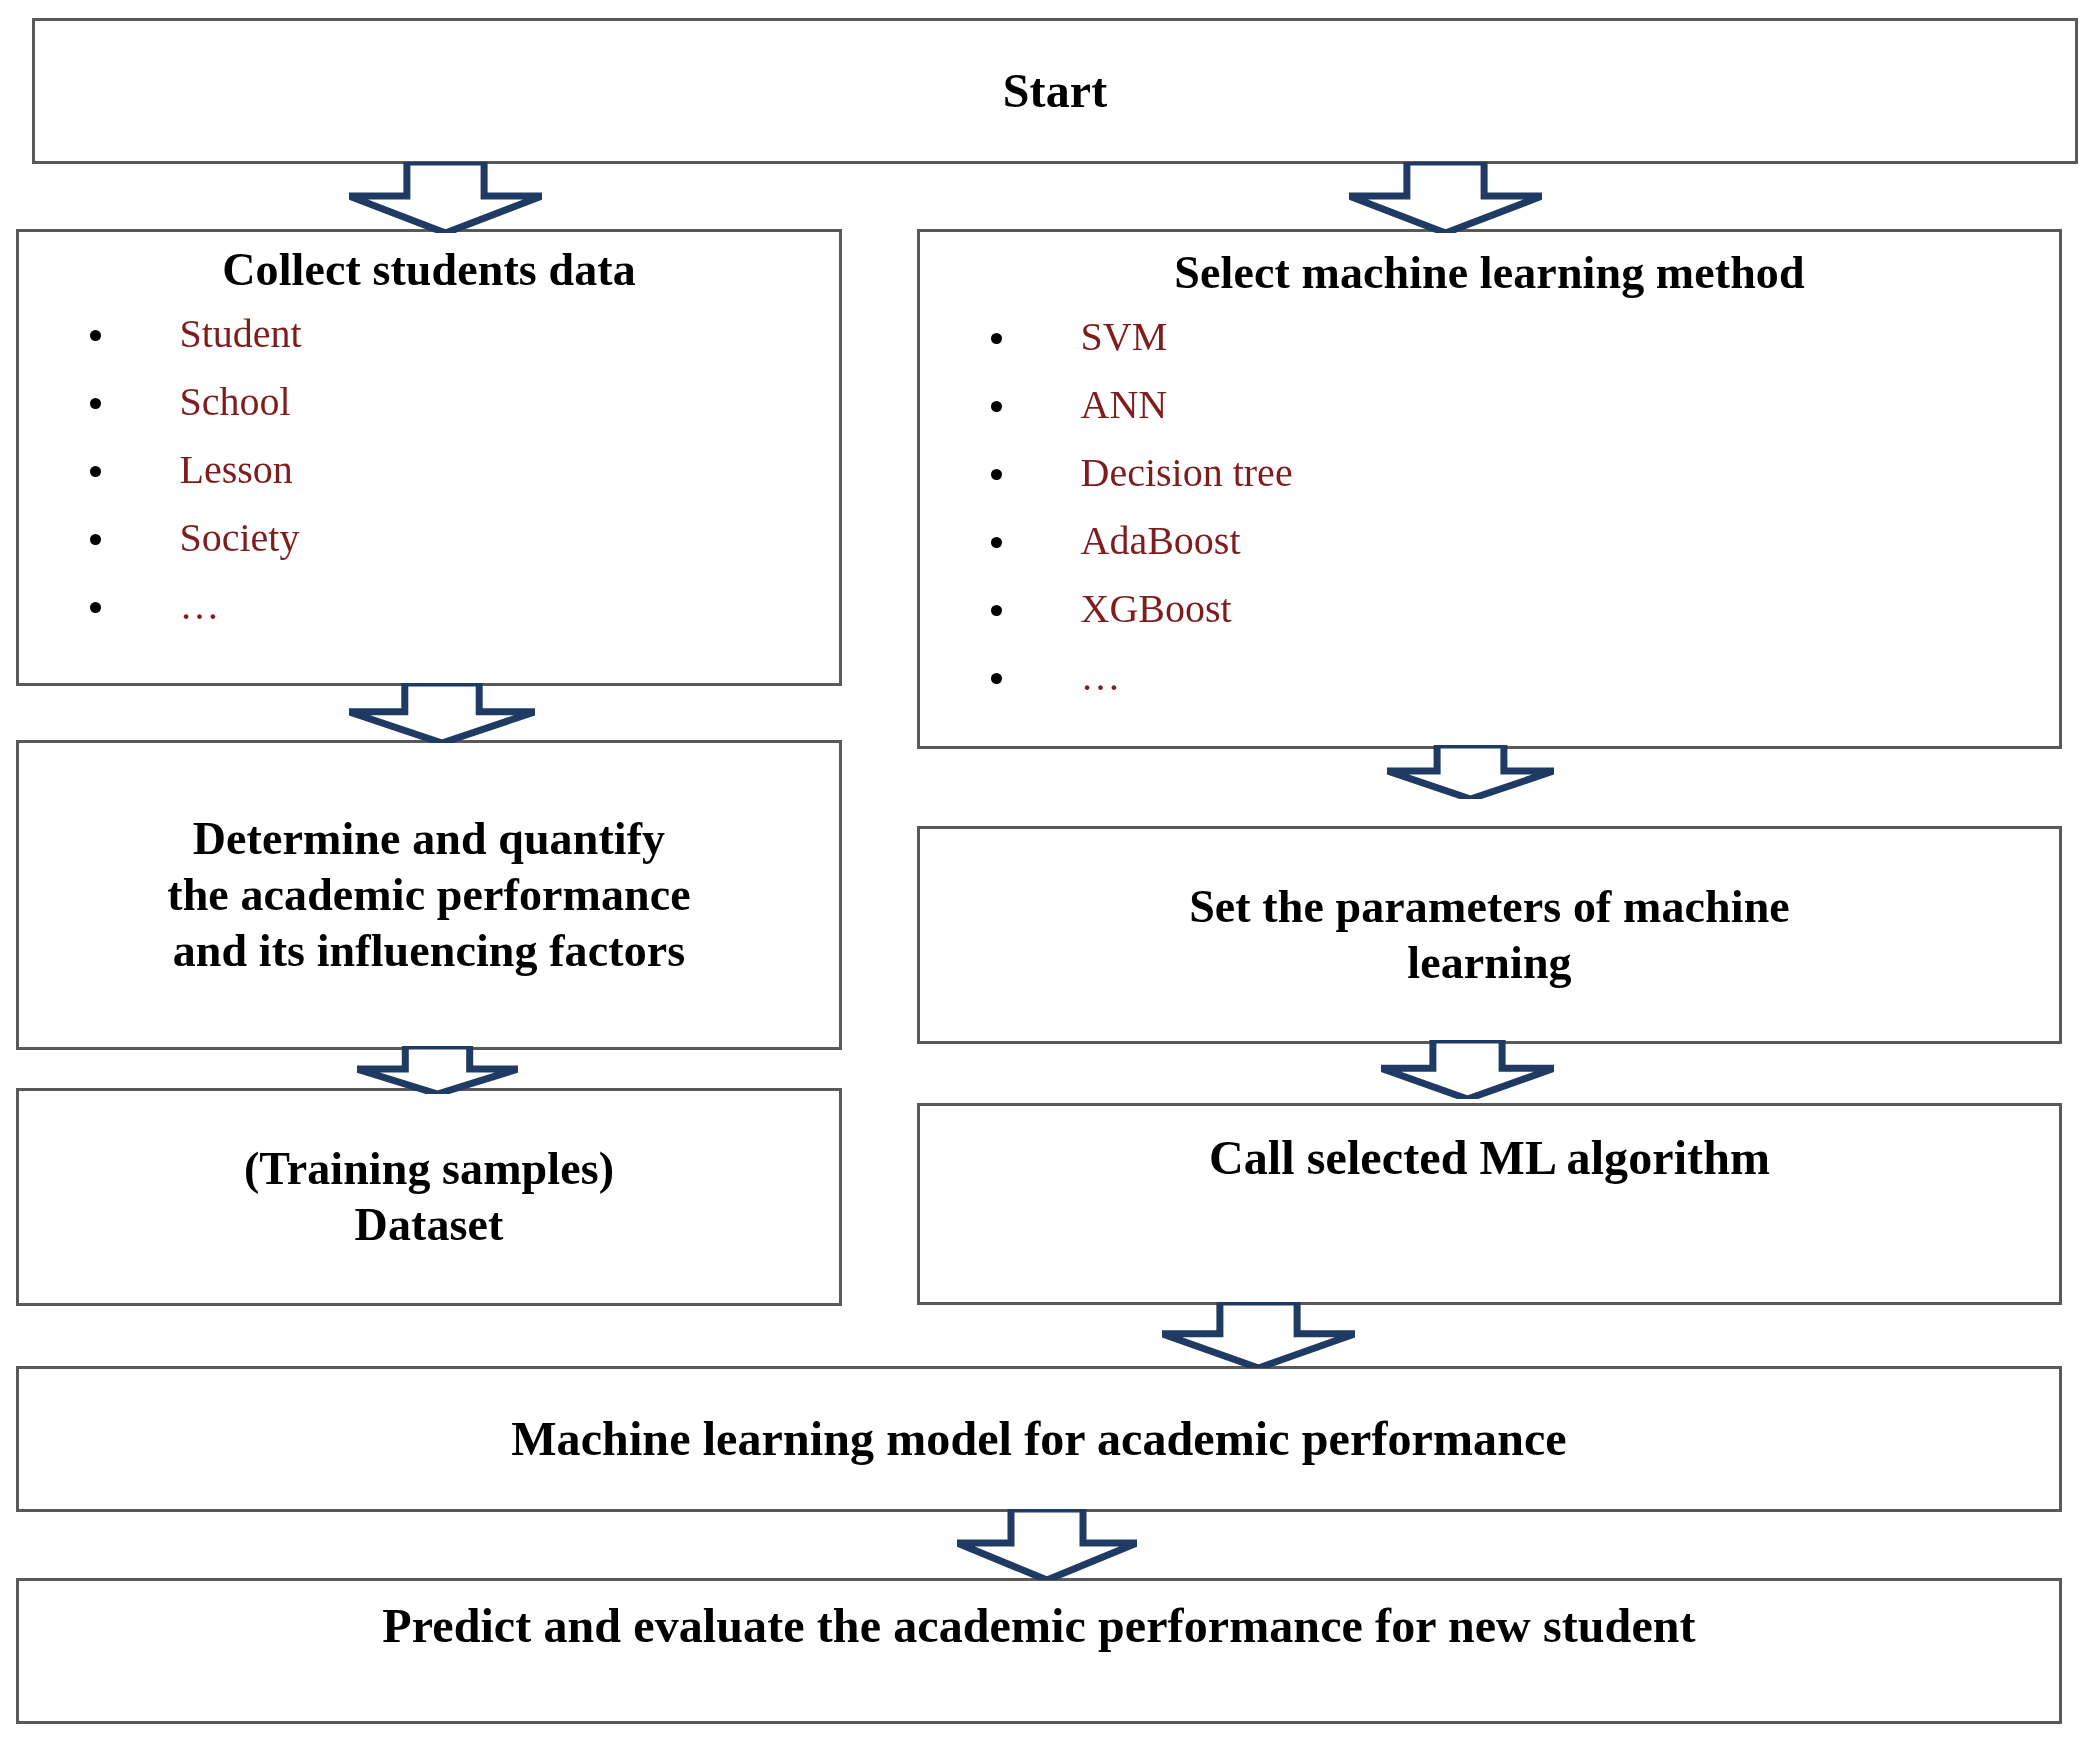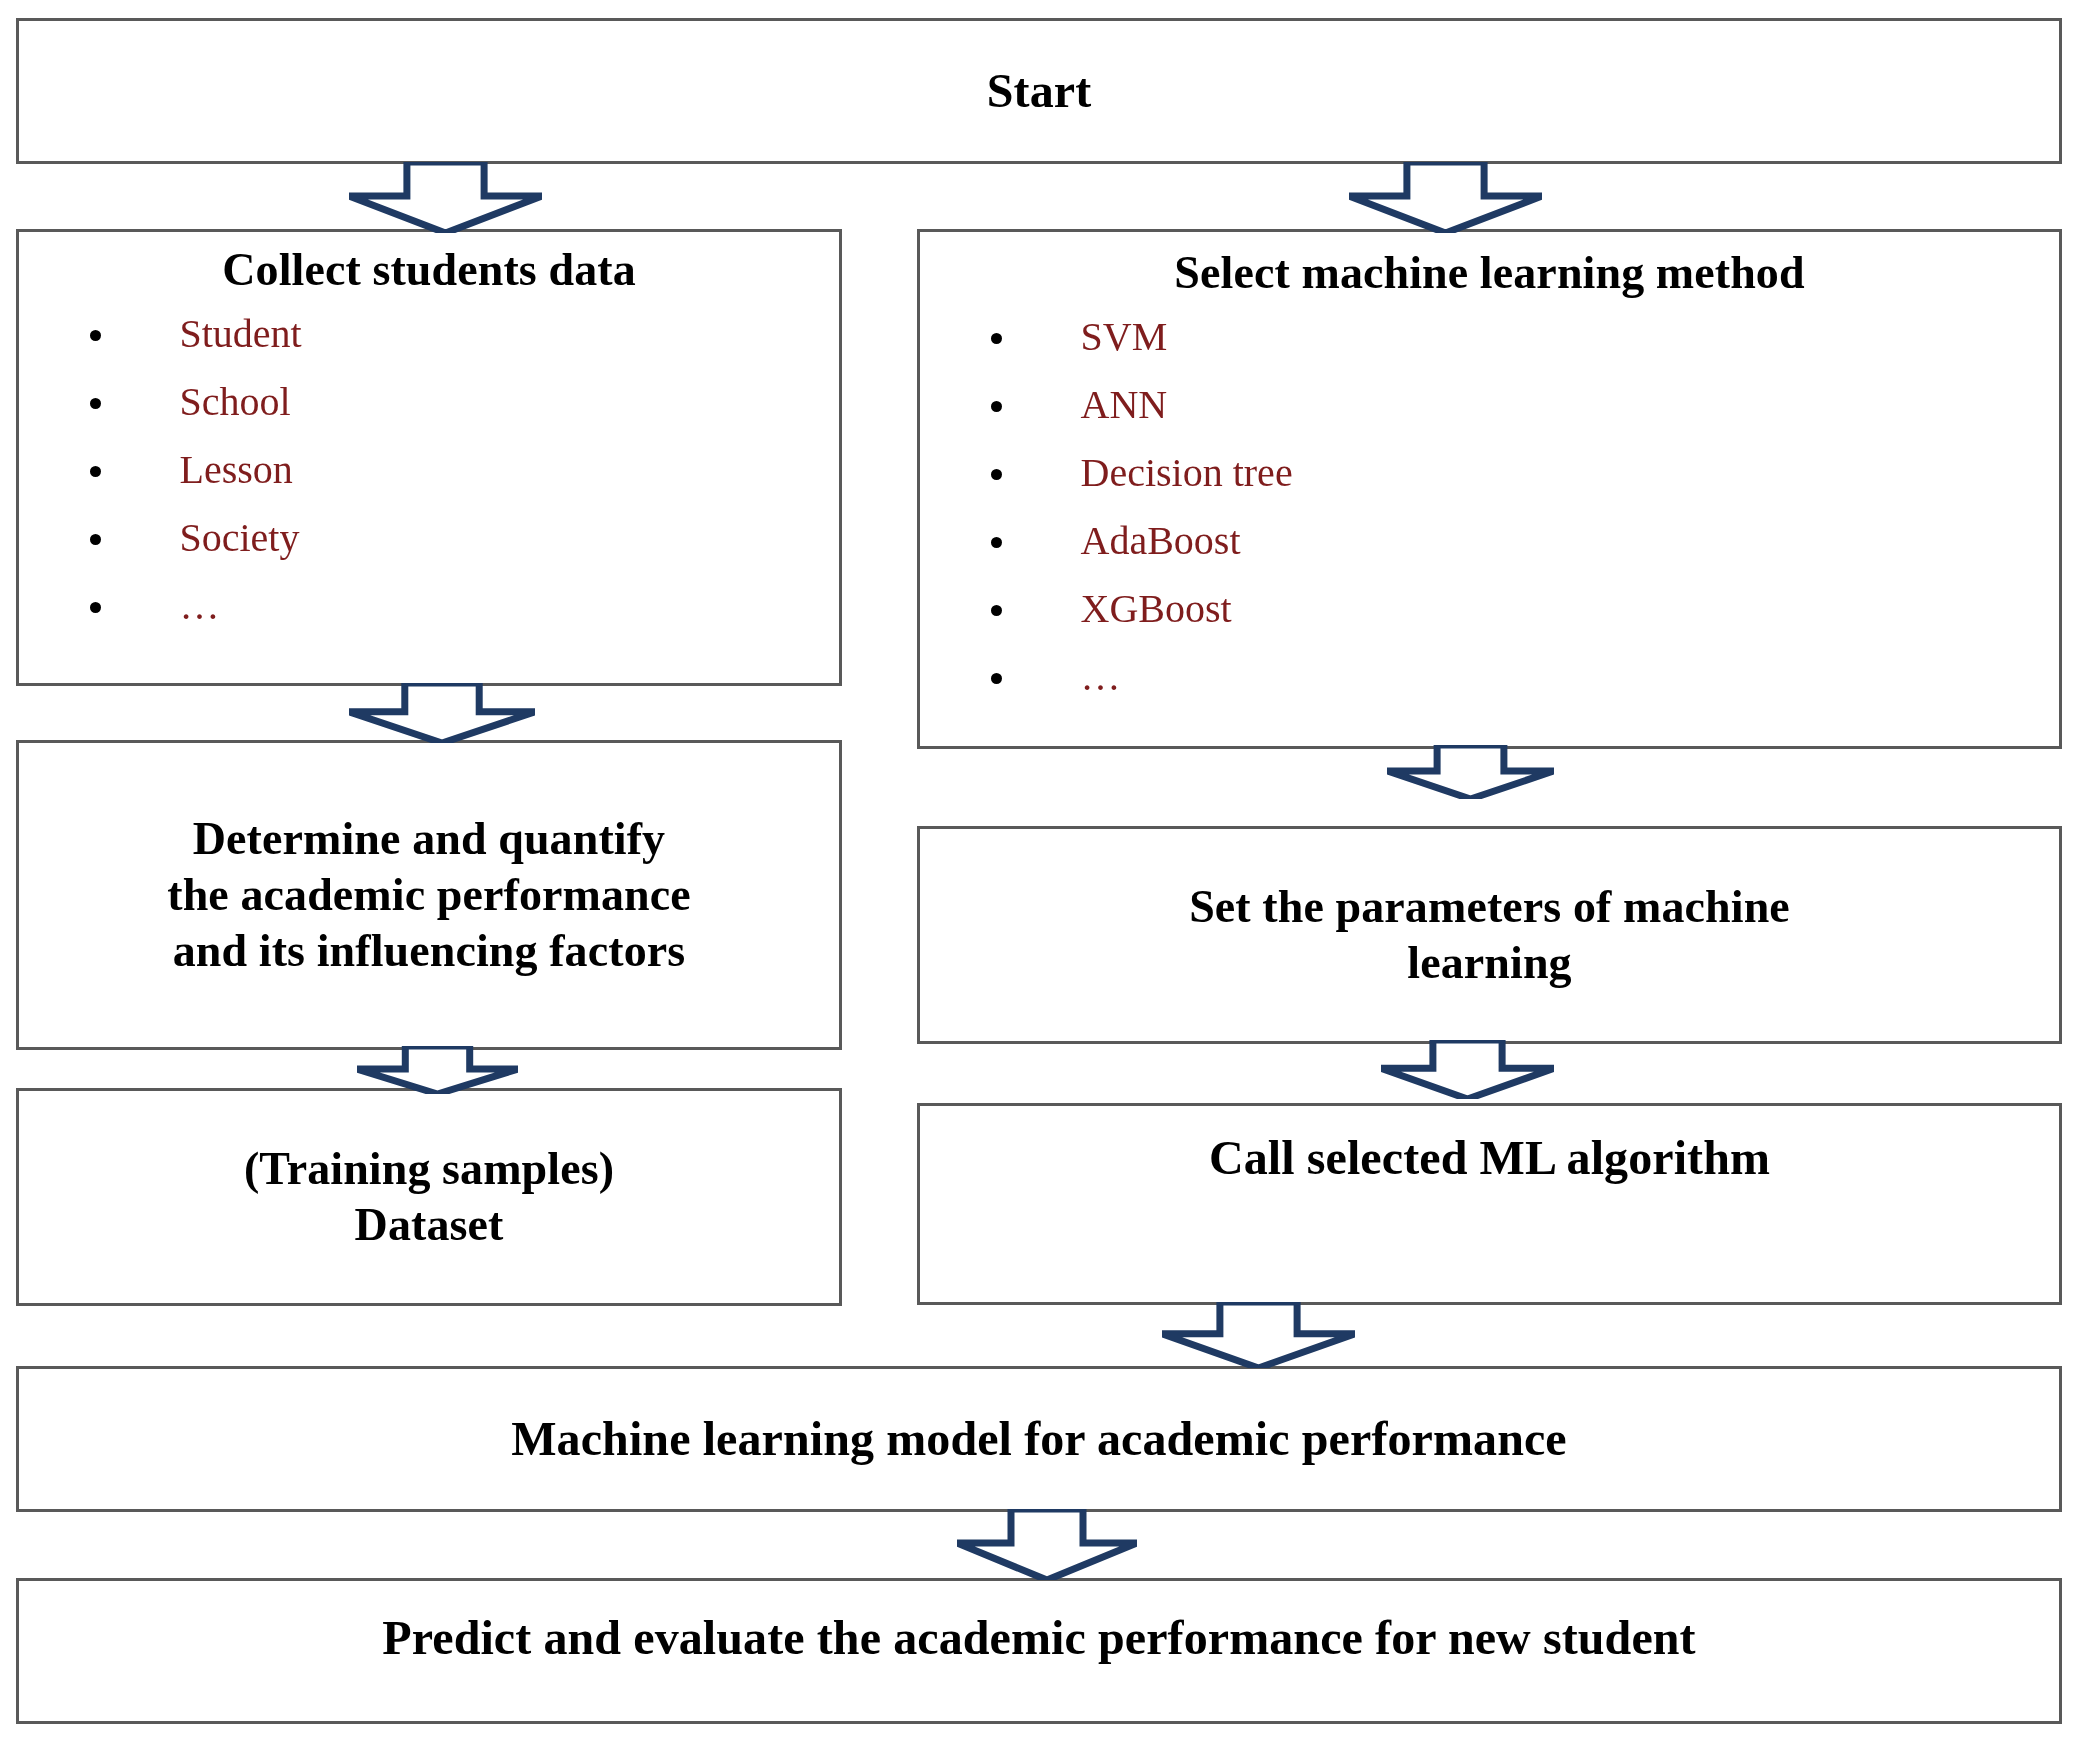--- a/index.html
+++ b/index.html
@@ -65,21 +65,21 @@
 
   
   .arrow {
     position: absolute;
   }
   .arrow svg { display: block; width: 100%; height: 100%; }
 </style>
 </head>
 <body>
 
-<div class="fc-box center-v" style="left:16px; top:18px; width:2046px; height:146px;">
+<div class="fc-box center-v" style="left:32px; top:18px; width:2046px; height:146px;">
   <div class="box-title" style="font-size:48px;">Start</div>
 </div>
 
 <div class="fc-box" style="left:16px; top:229px; width:826px; height:457px; padding-top:10px;">
   <div class="box-title" style="font-size:46px;">Collect students data</div>
   <ul class="bullets" style="margin-top:11.6px; padding-left:141px; font-size:40px;">
     <li style="height:68px;">
       <span class="bullet-dot"></span>
       <span class="bullet-text" style="margin-left:71px;">Student</span>
     </li>
@@ -149,21 +149,21 @@
 </div>
 
 <div class="fc-box" style="left:917px; top:1103px; width:1145px; height:202px; padding-top:23px;">
   <div class="box-title" style="font-size:48px;">Call selected ML algorithm</div>
 </div>
 
 <div class="fc-box center-v" style="left:16px; top:1366px; width:2046px; height:146px;">
   <div class="box-title" style="font-size:48px;">Machine learning model for academic performance</div>
 </div>
 
-<div class="fc-box" style="left:16px; top:1578px; width:2046px; height:146px; padding-top:28px;">
+<div class="fc-box" style="left:16px; top:1578px; width:2046px; height:146px; padding-top:16px;">
   <div class="box-title" style="font-size:48px;">Predict and evaluate the academic performance for new student</div>
 </div>
 
 <div class="arrow" style="left:349px; top:162px; width:193px; height:71px;">
   <svg viewBox="0 0 100 100" preserveAspectRatio="none">
     <polygon points="30,0 70,0 70,48 100,48 50,100 0,48 30,48" fill="#ffffff" stroke="#1F3A63" stroke-width="7" stroke-linejoin="miter" vector-effect="non-scaling-stroke"></polygon>
   </svg>
 </div>
 
 <div class="arrow" style="left:1349px; top:162px; width:193px; height:71px;">

